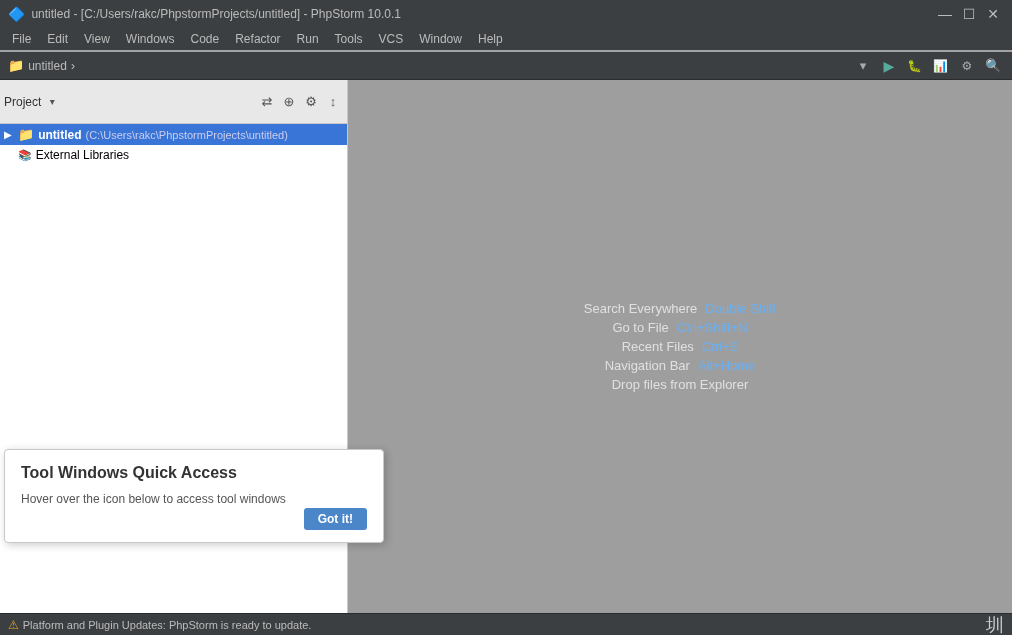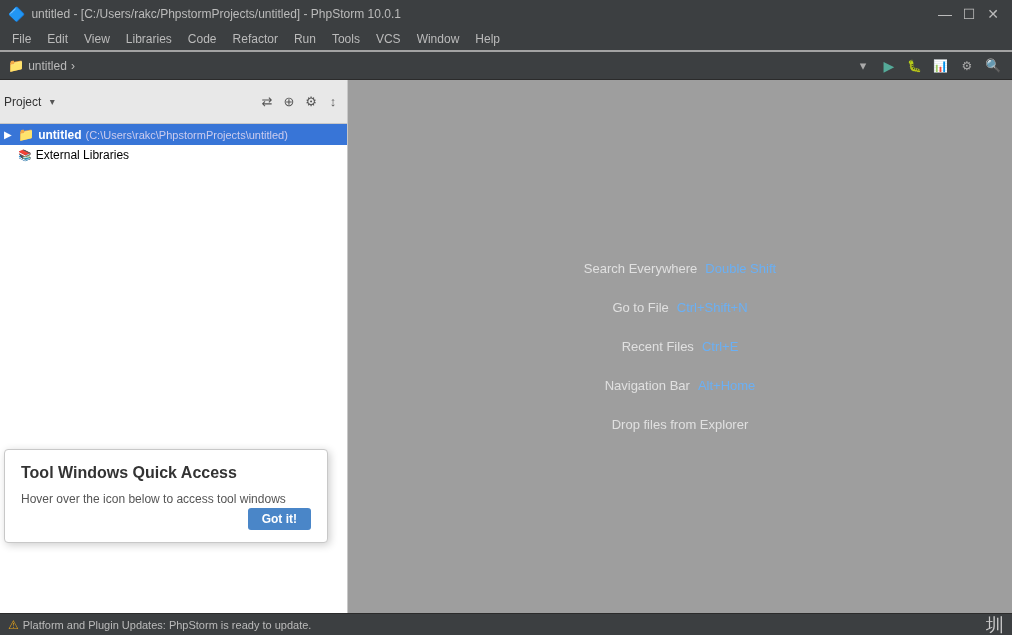--- a/index.html
+++ b/index.html
@@ -110,21 +110,21 @@
     .project-path { font-size: 11px; color: #888; }
     .project-tree-item.selected .project-path { color: #cce; }
     .ext-lib-item { display: flex; align-items: center; gap: 4px; padding: 3px 4px 3px 18px; font-size: 12px; cursor: pointer; }
     .ext-lib-icon { font-size: 11px; color: #888; }
 
     
     .tooltip-popup {
       position: absolute;
       bottom: 70px;
       left: 4px;
-      width: 324px;
+      width: 380px;
       background: white;
       border: 1px solid #c8c8c8;
       border-radius: 4px;
       padding: 14px 16px 12px;
       box-shadow: 2px 2px 8px rgba(0,0,0,0.2);
       z-index: 10;
     }
     .tooltip-title { font-size: 16px; font-weight: bold; color: #333; margin-bottom: 8px; }
     .tooltip-text { font-size: 12px; color: #555; line-height: 1.5; }
     .tooltip-btn {
@@ -135,21 +135,21 @@
     }
 
     
     .editor-area {
       flex: 1;
       background: #9e9e9e;
       display: flex;
       flex-direction: column;
       align-items: center;
       justify-content: center;
-      gap: 24px;
+      gap: 4px;
       position: relative;
     }
     .hint-line {
       font-size: 13px;
       color: #e8e8e8;
       display: flex;
       gap: 8px;
       align-items: center;
     }
     .hint-label { color: #e0e0e0; }
@@ -186,21 +186,21 @@
     <button class="title-btn">—</button>
     <button class="title-btn">☐</button>
     <button class="title-btn close-btn">✕</button>
   </div>
 </div>
 
 <div class="menu-bar">
   <span class="menu-item">File</span>
   <span class="menu-item">Edit</span>
   <span class="menu-item">View</span>
-  <span class="menu-item">Libraries</span>
+  <span class="menu-item">Windows</span>
   <span class="menu-item">Code</span>
   <span class="menu-item">Refactor</span>
   <span class="menu-item">Run</span>
   <span class="menu-item">Tools</span>
   <span class="menu-item">VCS</span>
   <span class="menu-item">Window</span>
   <span class="menu-item">Help</span>
 </div>
 
 <div class="nav-bar">

